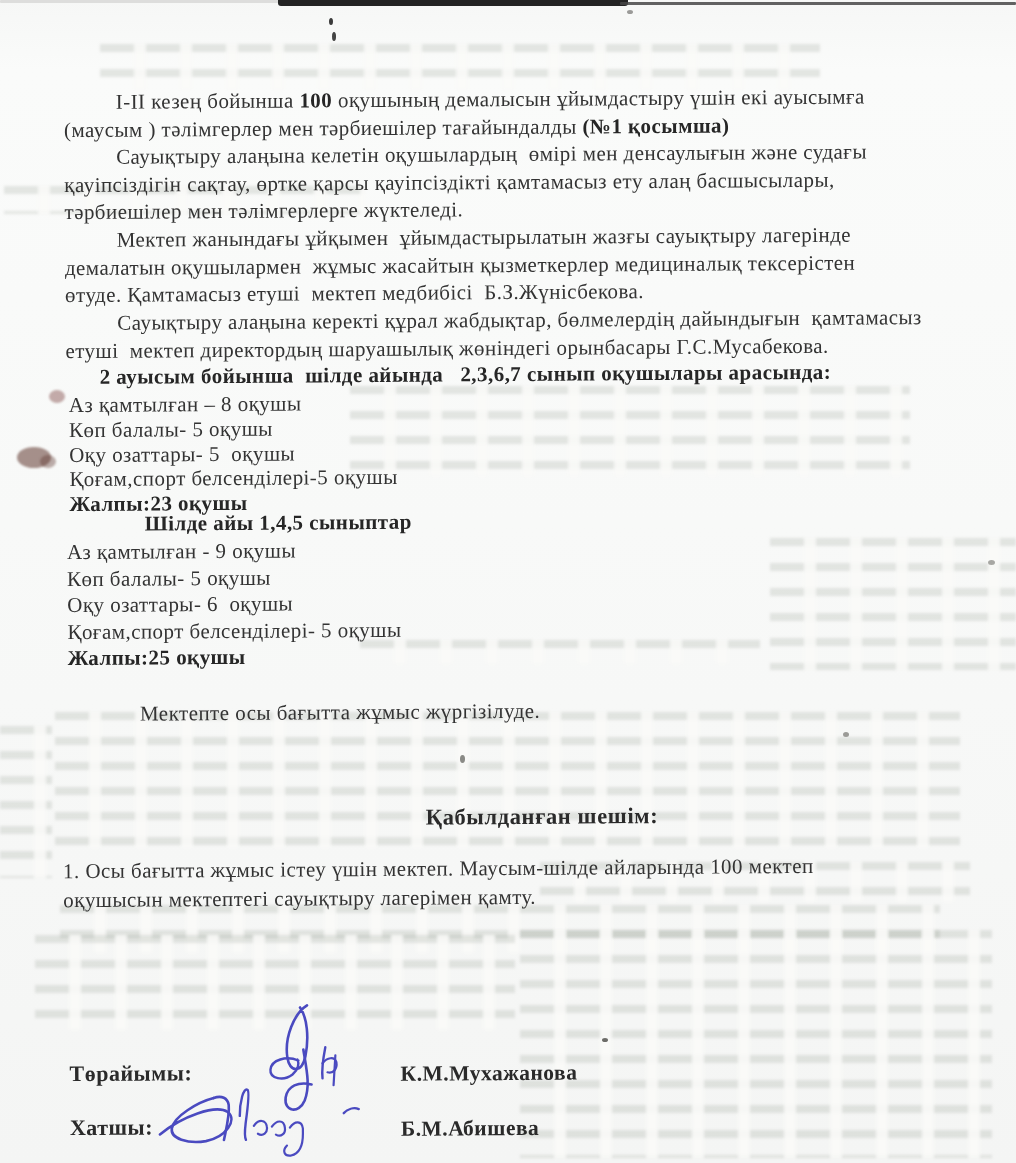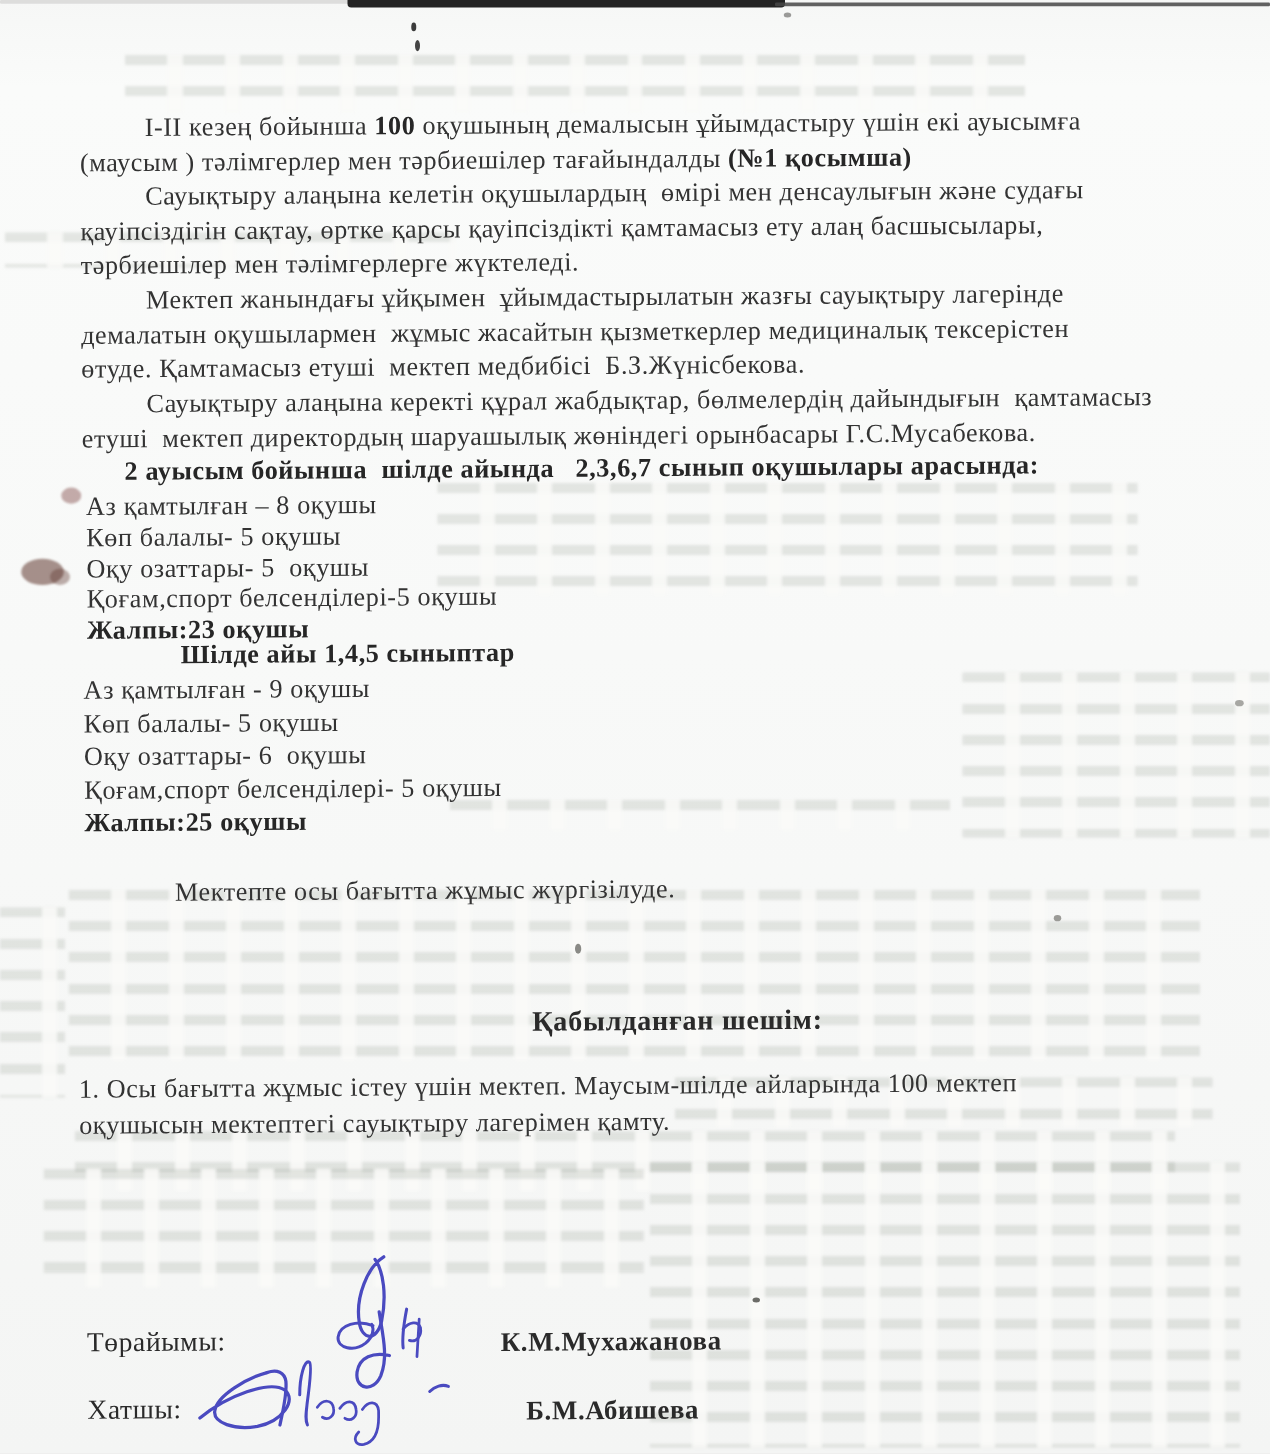--- a/index.html
+++ b/index.html
@@ -33,21 +33,21 @@
   .sheet{position:absolute;left:0;top:0;width:1016px;height:1163px;transform:rotate(-0.4deg);transform-origin:508px 0;}
   .blk{position:absolute;}
   .line{white-space:pre;font-size:21px;letter-spacing:.45px;line-height:27.5px;}
   .b{font-weight:700;color:#262626;}
   .para .line:first-child{text-indent:52px;}
   .heading-line{font-weight:700;color:#262626;text-indent:34px;}
   .list .line{line-height:24.8px;}
   .list2 .line{line-height:26.6px;}
   .total-line{font-weight:700;color:#262626;}
   .decision-head{font-size:22.5px;font-weight:700;letter-spacing:.6px;color:#2a2a2a;}
-  .sig-label{font-size:22px;font-weight:400;letter-spacing:.5px;color:#2a2a2a;}
+  .sig-label{font-size:22px;font-weight:700;letter-spacing:.5px;color:#2a2a2a;}
   .sig-name{font-size:21.5px;font-weight:700;letter-spacing:.5px;color:#2a2a2a;}
   .signature-svg{position:absolute;overflow:visible;}
   .signature-svg path{fill:none;stroke:var(--ink,#4a4ac0);stroke-linecap:round;stroke-linejoin:round;}
 </style>
 </head>
 <body>
 
 <div class="page">
 
   <div class="edge-seg edge-a"></div>
@@ -134,21 +134,21 @@
     </div>
 
     <div class="blk" style="left:57px;top:854px;">
       <div class="line" style="line-height:29px;">1. Осы бағытта жұмыс істеу үшін мектеп. Маусым-шілде айларында 100 мектеп</div>
       <div class="line" style="line-height:29px;">оқушысын мектептегі сауықтыру лагерімен қамту.</div>
     </div>
 
     <div class="blk sig-label" style="left:62px;top:1058px;">Төрайымы:</div>
     <div class="blk sig-name" style="left:393px;top:1061px;">К.М.Мухажанова</div>
     <div class="blk sig-label" style="left:62px;top:1112px;text-align:right;">Хатшы:</div>
-    <div class="blk sig-name" style="left:413px;top:1116px;">Б.М.Абишева</div>
+    <div class="blk sig-name" style="left:393px;top:1116px;">Б.М.Абишева</div>
 
     <svg class="signature-svg" style="left:238px;top:996px;" width="110" height="135" viewBox="0 0 110 135">
       <path d="M62,8 C49,16 39,40 42,60 C44,75 56,76 60,59 C64,40 62,20 55,10" stroke-width="2.6"></path>
       <path d="M58,52 C61,72 65,88 59,103 C53,117 38,114 40,100 C42,88 53,84 66,87" stroke-width="2.6"></path>
       <path d="M53,63 C41,58 26,62 25,72 C24,81 38,84 47,77 C53,72 54,66 52,62" stroke-width="2.4"></path>
       <path d="M80,50 C78,60 76,72 77,81" stroke-width="2.4"></path>
       <path d="M77,66 C82,60 89,59 91,65 C92,71 88,77 82,75" stroke-width="2.2"></path>
       <path d="M90,58 L88,88" stroke-width="2.2"></path>
     </svg>
 

